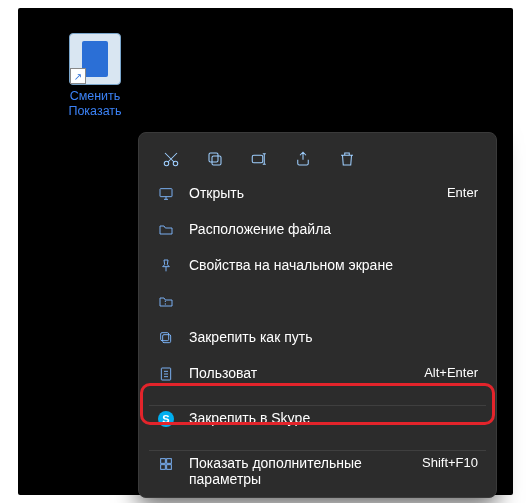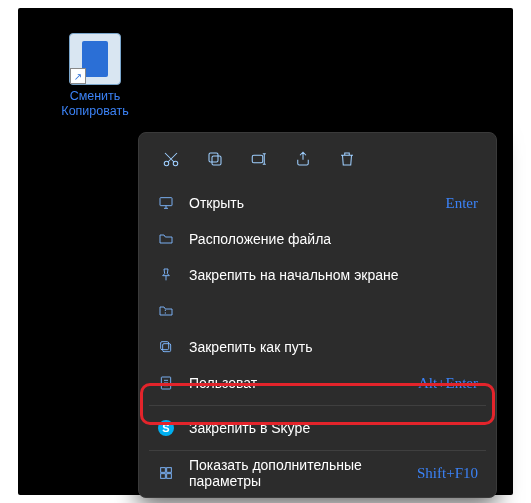--- a/index.html
+++ b/index.html
@@ -65,34 +65,34 @@
     gap: 4px;
     padding: 2px 6px 8px;
   }
   .action-btn {
     width: 40px; height: 36px;
     border-radius: 4px;
     display: flex; align-items: center; justify-content: center;
     color: #9fcfff;
   }
   .menu-item {
-    display: flex; align-items: center;
+    display: flex; align-items: flex-start;
     height: 36px;
     padding: 0 12px;
     border-radius: 4px;
     gap: 14px;
     color: #fff;
   }
   .menu-item .mi-icon {
     width: 18px; height: 18px; flex-shrink: 0;
     display: flex; align-items: center; justify-content: center;
     color: #7fb8ff;
   }
   .menu-item .mi-label { flex: 1; font-size: 14px; }
-  .menu-item .mi-accel { font-size: 15px; color: #3b82f6; font-family: Liberation Serif, serif; }
+  .menu-item .mi-accel { font-size: 13px; color: #ffffff; }
   .separator {
     height: 1px; background: #3f3f3f;
     margin: 4px 4px;
   }
   .highlight {
     position: absolute;
     border: 3px solid #e3242b;
     border-radius: 10px;
     pointer-events: none;
   }
@@ -109,21 +109,21 @@
 
 <div class="desktop">
 
   <div class="shortcut">
     <div class="icon-box">
       <div class="icon-inner"></div>
       <div class="arrow-overlay">↗</div>
     </div>
     <div class="label">
       <span>Сменить</span><br>
-      <span>Копировать</span>
+      <span>Показать</span>
     </div>
   </div>
 
   <div class="context-menu">
 
     <div class="action-bar">
       <div class="action-btn">
         <svg width="18" height="18" viewBox="0 0 24 24">
             <circle cx="6" cy="18" r="3"></circle>
             <circle cx="18" cy="18" r="3"></circle>
@@ -174,21 +174,21 @@
         </span>
       <span class="mi-label">Расположение файла</span>
     </div>
 
     <div class="menu-item">
       <span class="mi-icon">
           <svg width="16" height="16" viewBox="0 0 24 24">
             <path d="M9 3 h6 l-1 7 3 3 H7 l3-3 z M12 13 v7"></path>
           </svg>
         </span>
-      <span class="mi-label">Закрепить на начальном экране</span>
+      <span class="mi-label">Свойства на начальном экране</span>
     </div>
 
     <div class="menu-item">
       <span class="mi-icon">
           <svg width="16" height="16" viewBox="0 0 24 24">
             <path d="M3 6 h6 l2 3 h10 v9 H3 z M11 10 v2 M11 14 v2"></path>
           </svg>
         </span>
     </div>
 

